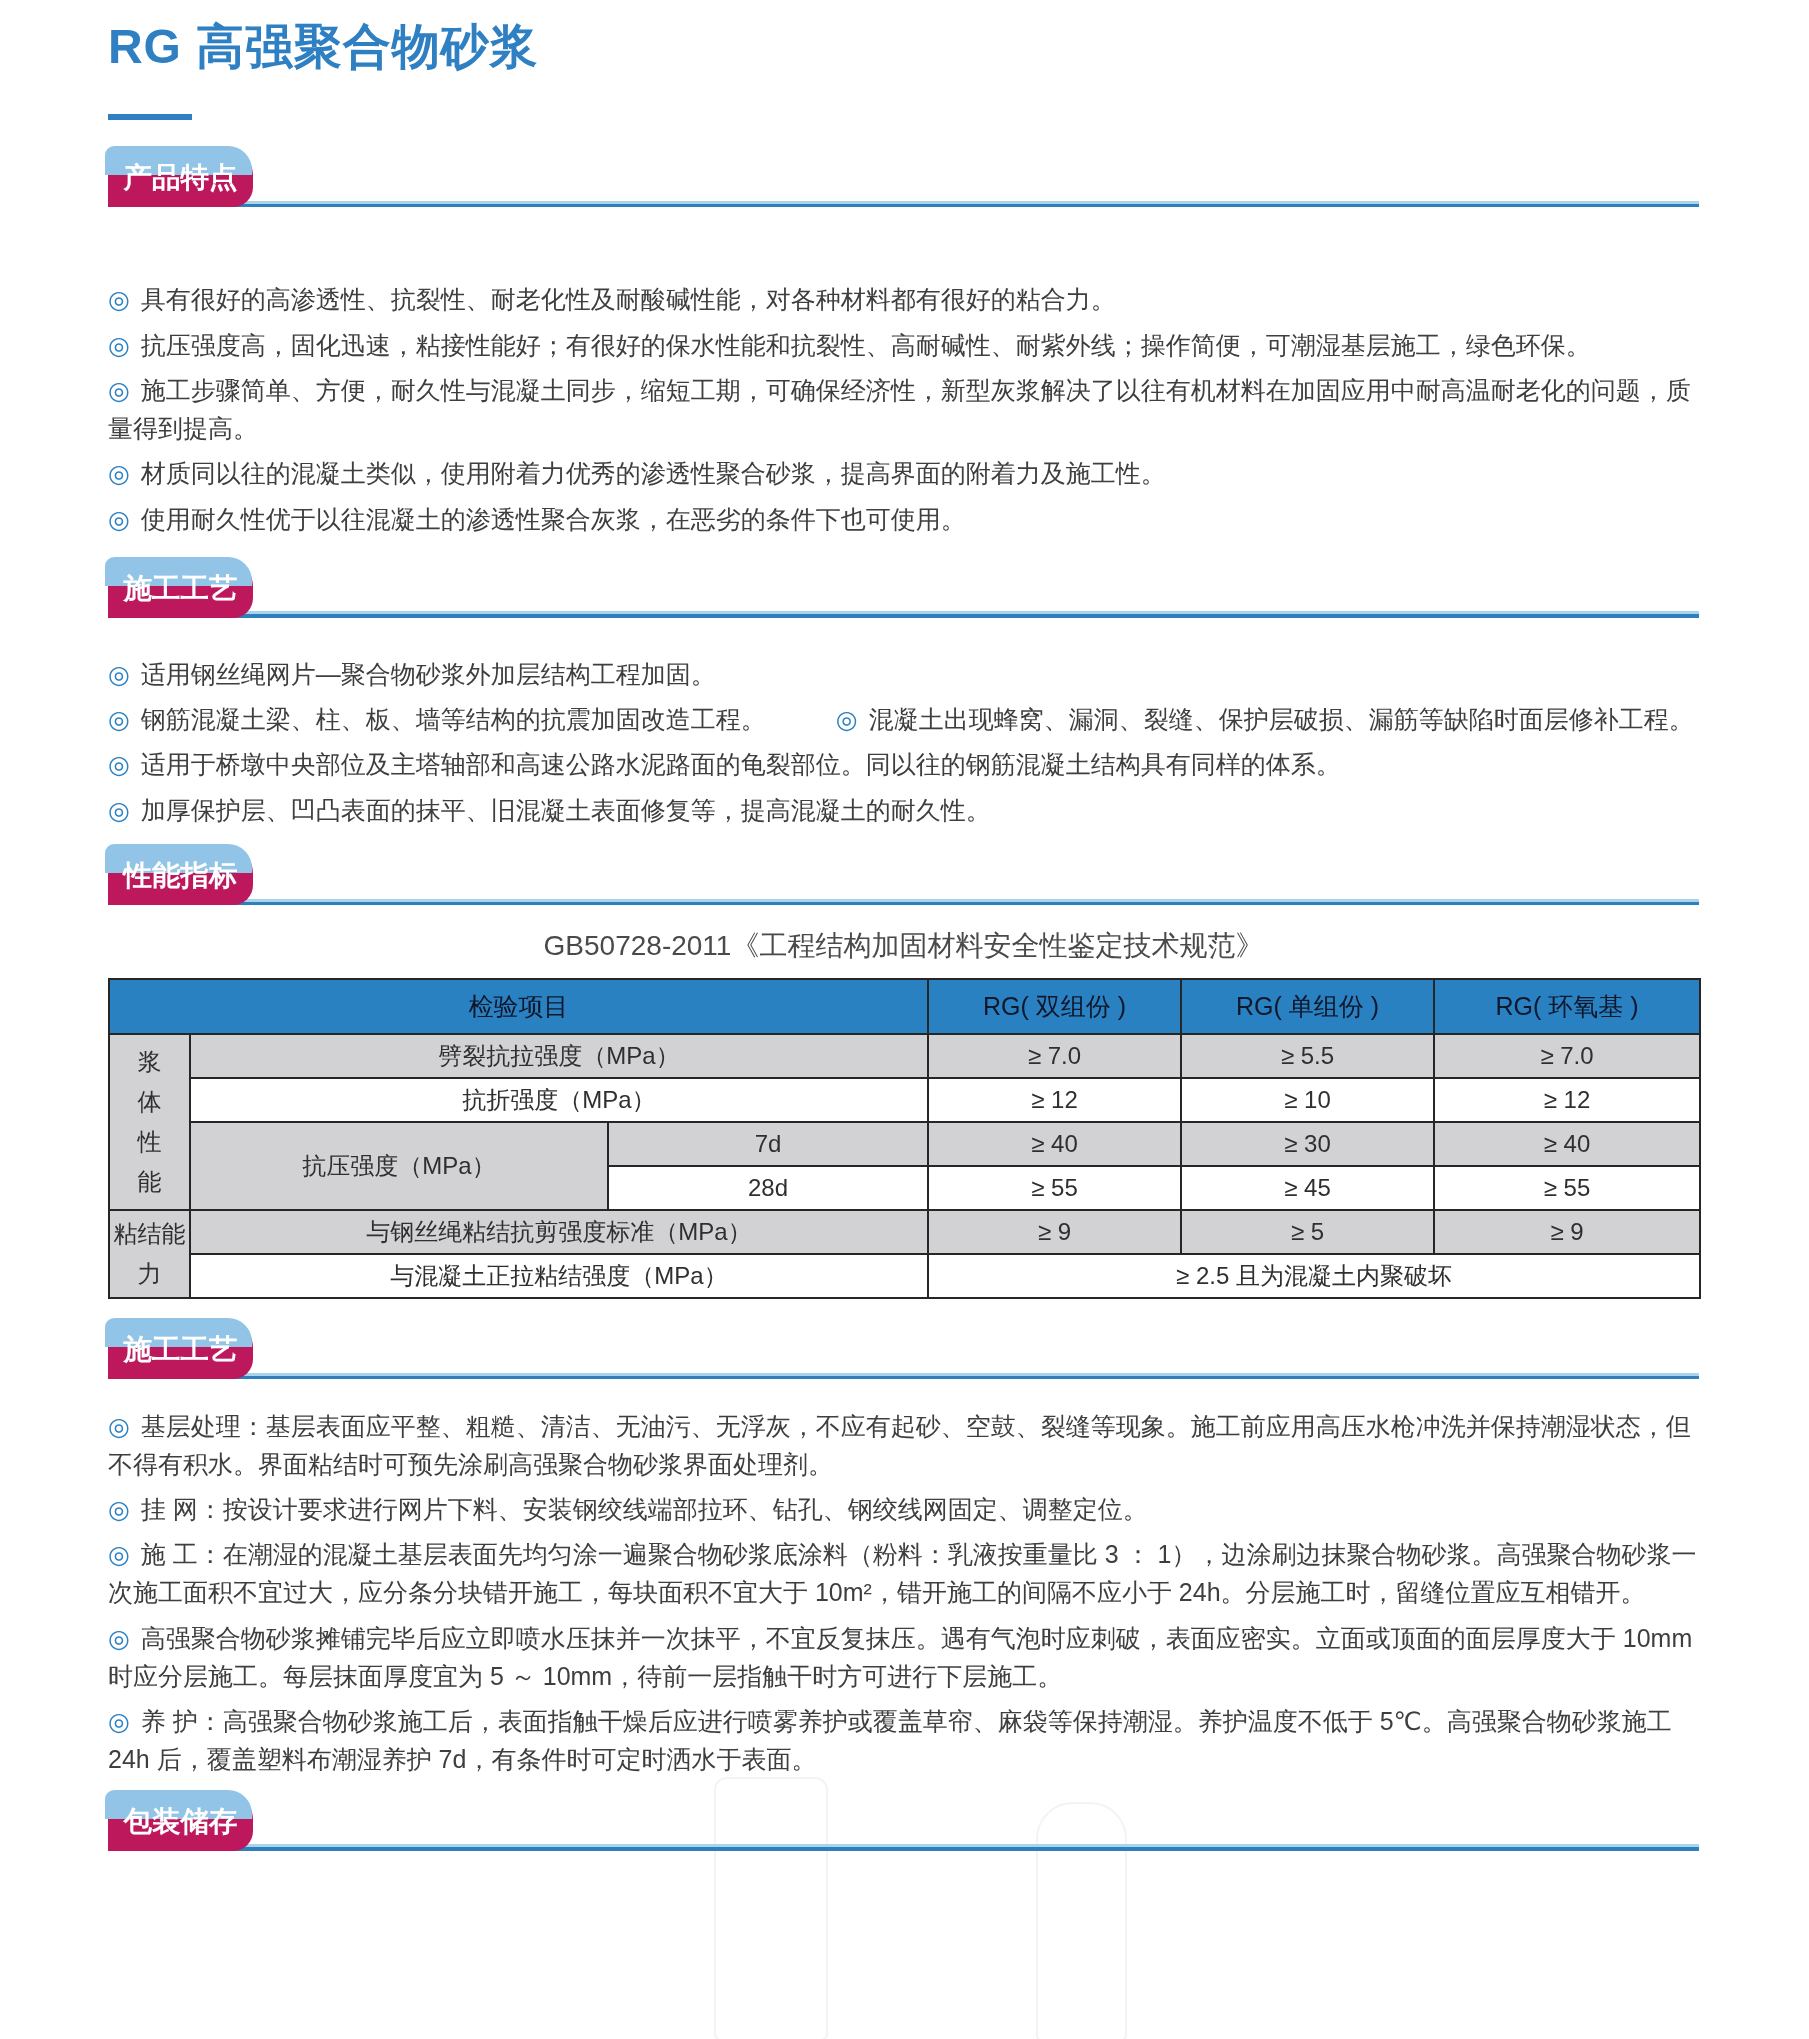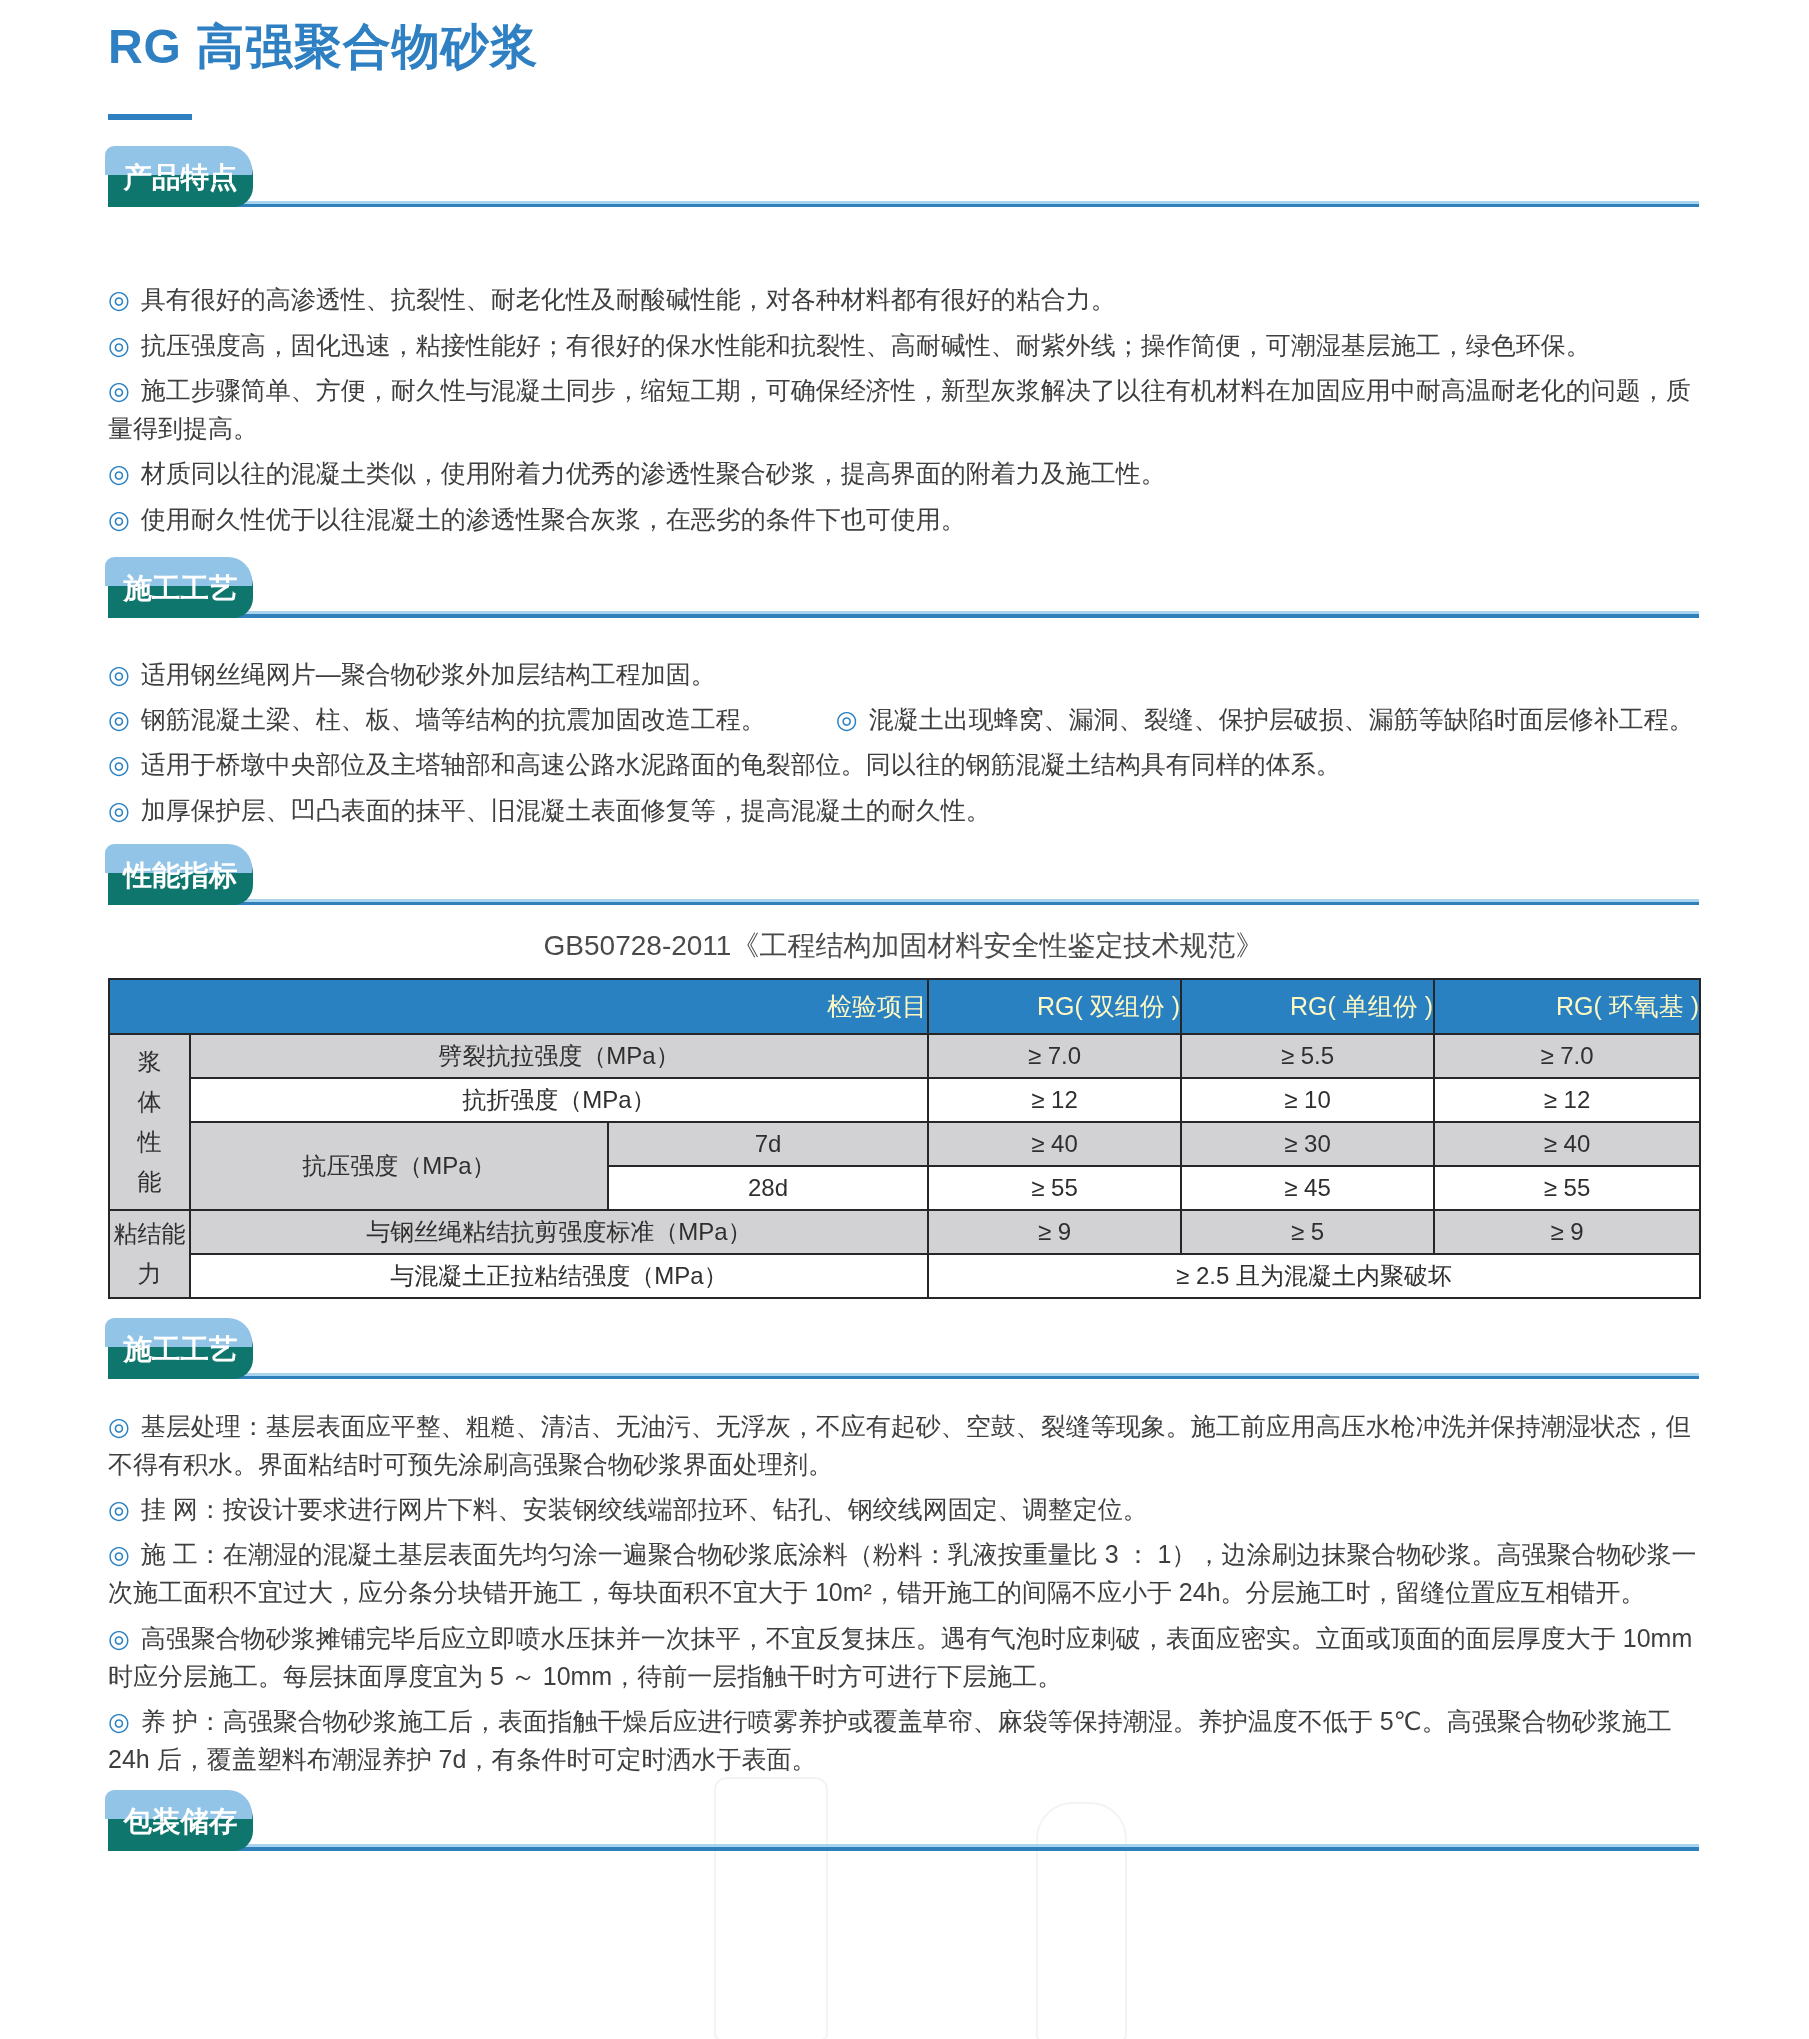--- a/index.html
+++ b/index.html
@@ -9,21 +9,21 @@
     -webkit-font-smoothing:antialiased;
   }
   .page { position:relative; width:1809px; height:2040px; padding:14.7px 110px 0 108px; box-sizing:border-box; }
 
   .doc-title { margin:0; font-size:48px; font-weight:bold; color:#2e80c2; letter-spacing:0.9px; }
   .title-bar { width:84px; height:6.4px; background:#2e80c2; margin-top:35px; }
 
   .sec-head { position:relative; }
   .badge {
     position:relative; display:inline-block; z-index:2;
-    background:#0f766e; color:#fff; font-size:28.5px; font-weight:bold;
+    background:#be185d; color:#fff; font-size:28.5px; font-weight:bold;
     width:145px; text-align:center; padding:8.3px 0 10px;
     border-radius:7.3px 24px 20px 0;
   }
   .badge::before {
     content:""; position:absolute; left:-2.8px; top:-4.6px; width:101%; height:29px;
     background:#92c4e7; border-radius:9.2px 24px 0 0; z-index:-1;
   }
   .rule {
     height:6.4px; margin-top:-6.4px; position:relative; z-index:1;
     background:linear-gradient(to bottom,#a9d4ee 0 2.8px,#2f7fba 2.8px 100%);
@@ -40,21 +40,21 @@
   .list-s2 { margin-top:37px; }
   .mt-s3 { margin-top:20px; }
   .mt-s4 { margin-top:24px; }
   .list-s4 { margin-top:27.5px; }
   .mt-s5 { margin-top:16.5px; }
 
   .caption { text-align:center; font-size:28px; color:#4a4a4a; margin-top:22px; }
 
   table.spec { border-collapse:collapse; table-layout:fixed; width:1591px; margin-top:13px; }
   .spec th, .spec td { border:2.8px solid #262626; text-align:center; padding:0; }
-  .spec th { background:#2a81c2; color:#fef9c3; font-size:25px; font-weight:normal; height:53px;text-align:right; }
+  .spec th { background:#2a81c2; color:#0f172a; font-size:25px; font-weight:normal; height:53px; }
   .spec td { font-size:24px; color:#2f2f2f; height:42px; background:#ffffff; }
   .spec td.g { background:#d2d2d4; }
   .spec td.vtext { white-space:pre-line; line-height:40px; }
 
   .wm { position:absolute; border:2.8px solid rgba(90,90,90,0.07); }
   #wm1 { left:714px; top:1777px; width:110px; height:260px; border-radius:13px 13px 7.3px 7.3px; }
   #wm2 { left:1036px; top:1802px; width:87px; height:235px; border-radius:37px 37px 5.5px 5.5px; }
 </style>
 </head>
 <body>

